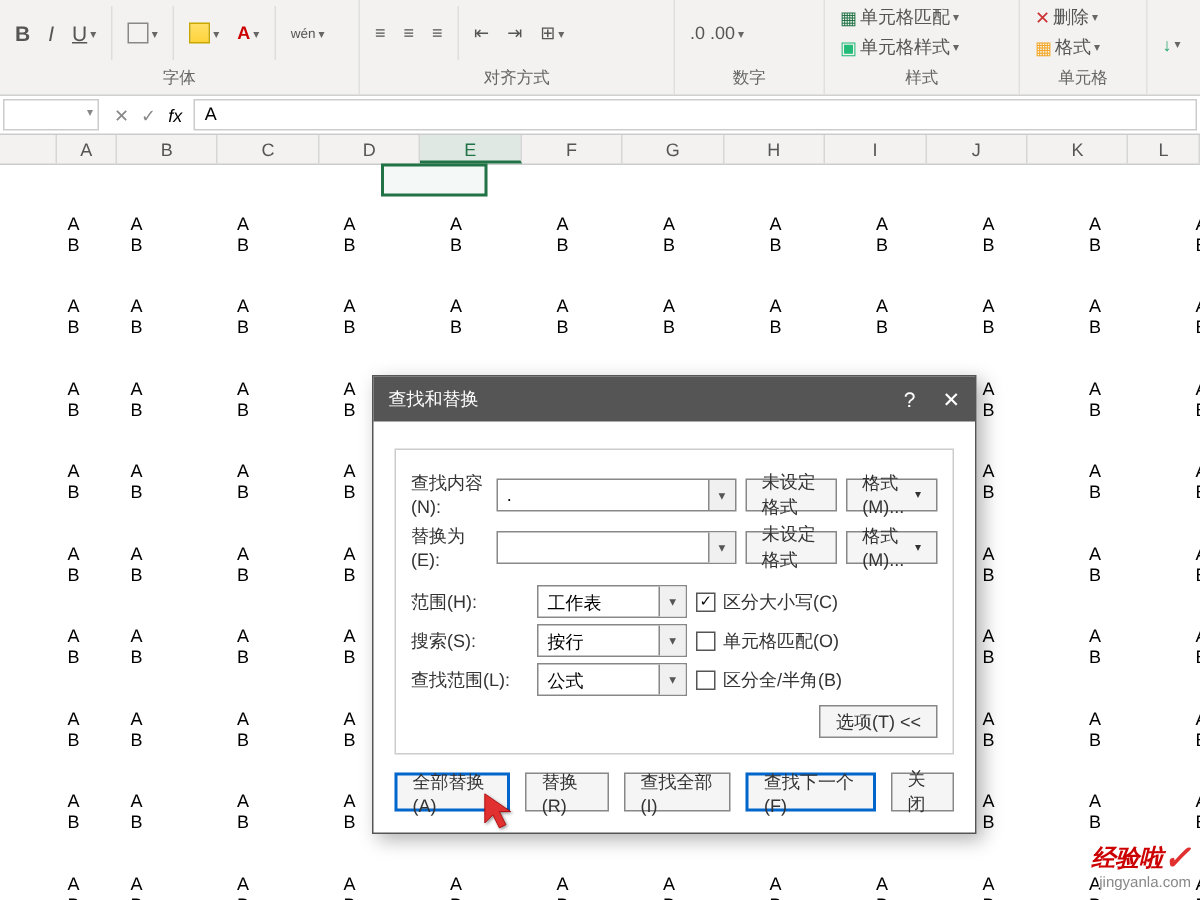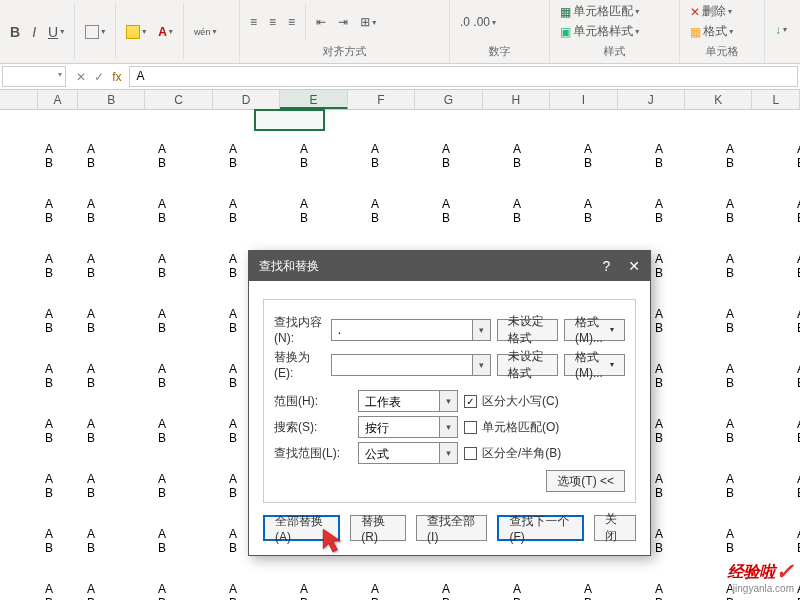--- a/index.html
+++ b/index.html
@@ -17,21 +17,21 @@
   .ico { display:inline-block; width:14px; height:14px; }
   .ico-border { border:1px solid #888; }
   .ico-fill { background: linear-gradient(#ffe066,#ffd43b); border:1px solid #c8a800;}
 
   
   .formula-bar { height: 26px; border-bottom: 1px solid #ccc; display: flex; align-items: stretch; font-size: 12px; background:#fff;}
   .name-box { width: 64px; border:1px solid #ccc; margin:2px; padding:2px 4px; font-size:11px; color:#888; position:relative;}
   .name-box::after{content:"▾"; position:absolute; right:3px; top:3px; font-size:8px; color:#888;}
   .fx-btns { display:flex; align-items:center; gap:8px; padding: 0 8px; color:#888;}
   .fx-btn { color:#888; font-size:12px;}
-  .fx-label { color:#a16207; font-size:12px;}
+  .fx-label { font-style: italic; color:#000000; font-size:12px;}
   .formula-input { flex:1; border:1px solid #ccc; margin:2px 2px 2px 0; padding:2px 6px; font-size:12px;}
 
   
   .grid-wrap { position: relative; }
   .colheaders { display:flex; height:20px; background:#f3f2f1; border-bottom:1px solid #ccc; font-size:12px; color:#555;}
   .ch { border-right:1px solid #d6d6d6; text-align:center; line-height:20px; }
   .ch.active { background:#e0e8e4; border-bottom:2px solid #217346; color:#217346;}
   .cells { position:relative; height: 490px; }
   .cell { position:absolute; font-size:12px; color:#000; padding:2px 2px; white-space:pre; line-height:14px; }
   .sel { position:absolute; border:2px solid #217346; background:rgba(33,115,70,0.05); }
@@ -98,20 +98,21 @@
       <span class="rbtn">
           <span style="color:#c00;font-weight:bold;">A</span>
           <span class="tri">▾</span>
         </span>
       <span class="rsep"></span>
       <span class="rbtn">
           <span style="font-size:9px;">wén</span>
           <span class="tri">▾</span>
         </span>
     </div>
+    <div class="rgroup-label">字体</div>
   </div>
   <div class="rgroup" style="width:210px;">
     <div class="rbtns">
       <span class="rbtn">≡</span>
       <span class="rbtn">≡</span>
       <span class="rbtn">≡</span>
       <span class="rsep"></span>
       <span class="rbtn">⇤</span>
       <span class="rbtn">⇥</span>
       <span class="rbtn">⊞<span class="tri">▾</span></span>

